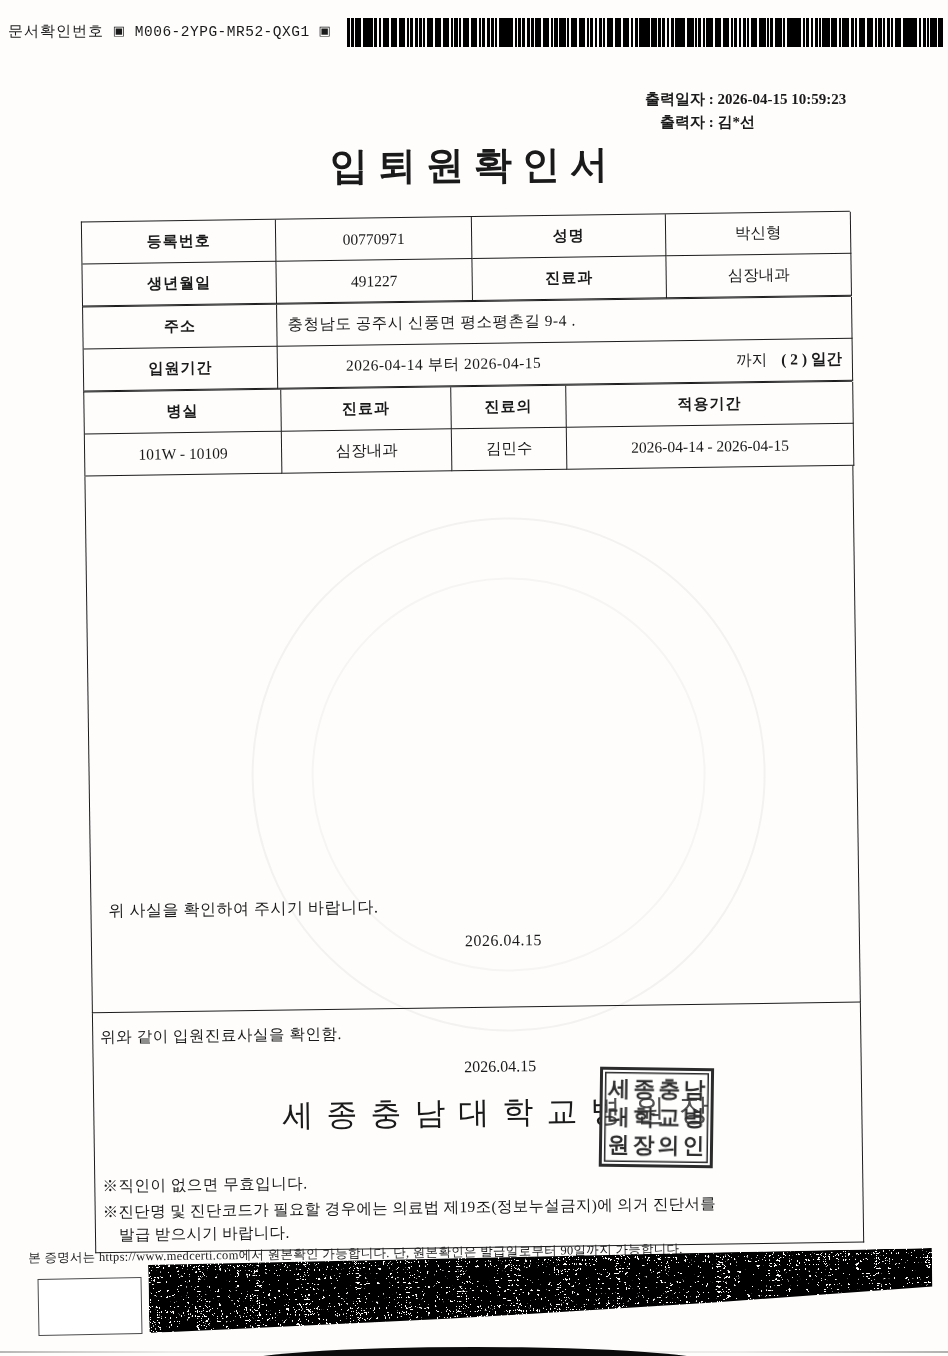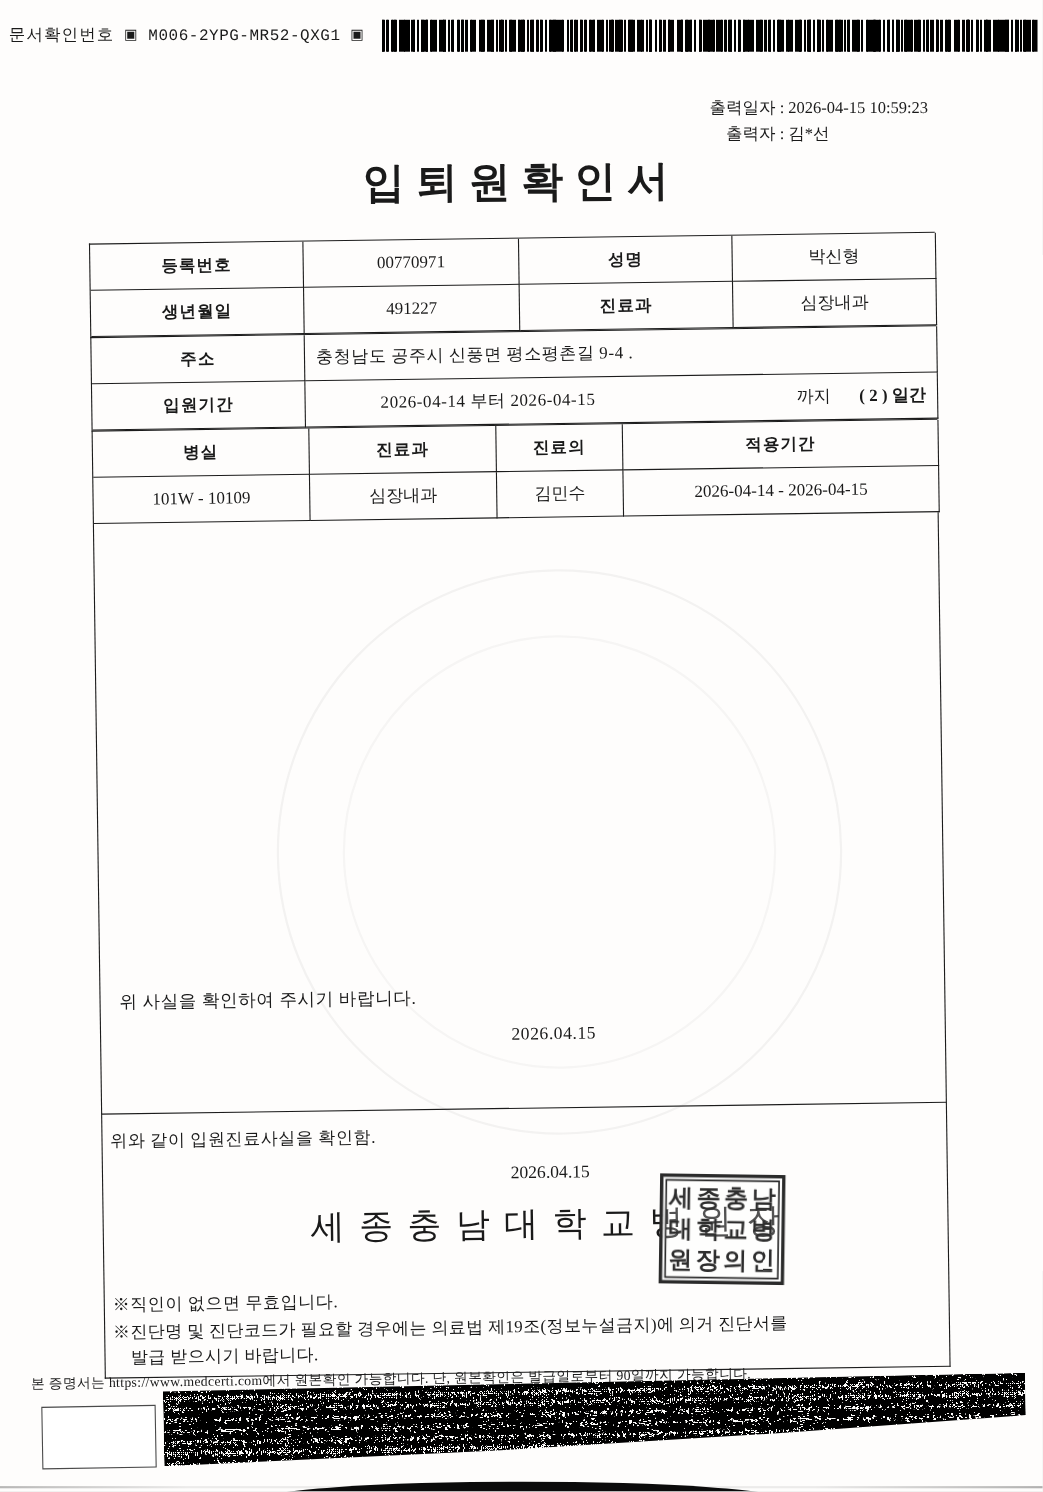--- a/index.html
+++ b/index.html
@@ -18,21 +18,21 @@
   .barcode{
     position:absolute; left:347px; top:18px; width:596px; height:29px;
     background:
       repeating-linear-gradient(90deg,#000 0 2px,transparent 2px 4px),
       repeating-linear-gradient(90deg,#000 0 3px,transparent 3px 9px),
       repeating-linear-gradient(90deg,transparent 0 5px,#000 5px 7px,transparent 7px 17px),
       repeating-linear-gradient(90deg,transparent 0 11px,#000 11px 13px,transparent 13px 29px);
   }
   .print-info{
     position:absolute; left:645px; top:88px; font-size:15px; line-height:23px;
-    font-weight:400; font-family:"Liberation Serif", serif; white-space:nowrap;
+    font-weight:700; font-family:"Liberation Serif", serif; white-space:nowrap;
   }
   .print-info .l2{padding-left:15px;}
   .title{
     position:absolute; left:0; right:0; top:140px; text-align:center;
     font-size:38px; font-weight:700; letter-spacing:10px;
     transform:rotate(-0.4deg);
   }
   
   .sheet{
     position:absolute; left:88px; top:216px; width:769px; height:1029px;
@@ -46,21 +46,21 @@
     height:42px; box-sizing:border-box;
     border-right:1.6px solid #1c1c1c; border-bottom:1.6px solid #1c1c1c;
     display:flex; align-items:center; justify-content:center;
     font-size:15.5px; white-space:nowrap; overflow:visible;
   }
   .lbl{font-weight:700; font-size:15px; letter-spacing:1px;}
   .addr-cell{justify-content:flex-start; padding-left:10px; letter-spacing:.5px;}
   .period-cell{justify-content:flex-start; padding:0 10px;}
   .period-cell .range{margin-left:58px; letter-spacing:.5px;}
   .period-cell .until{margin-left:auto; font-weight:400;}
-  .period-cell .days{margin-left:26px; font-weight:700;}
+  .period-cell .days{margin-left:14px; font-weight:700;}
   
   .mid-box{
     position:relative; height:537px; box-sizing:border-box;
     border-left:1.6px solid #1c1c1c; border-right:1.6px solid #1c1c1c;
     border-bottom:1.6px solid #1c1c1c;
   }
   .wm-c1,.wm-c2{position:absolute; border-radius:50%; border:2px solid rgba(40,40,40,.05);}
   .wm-c1{left:162px; top:47px; width:510px; height:510px;}
   .wm-c2{left:222px; top:107px; width:390px; height:390px; border-color:rgba(40,40,40,.04);}
   .confirm-line{position:absolute; left:17px; top:425px; font-size:16px; letter-spacing:.5px;}

